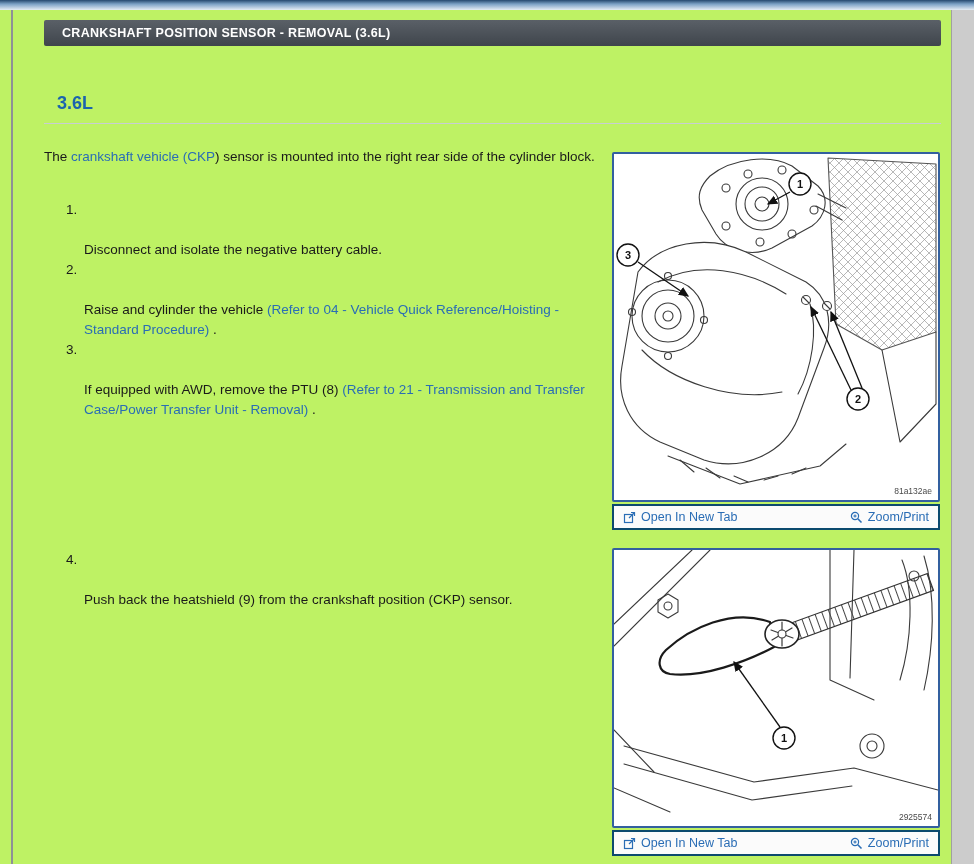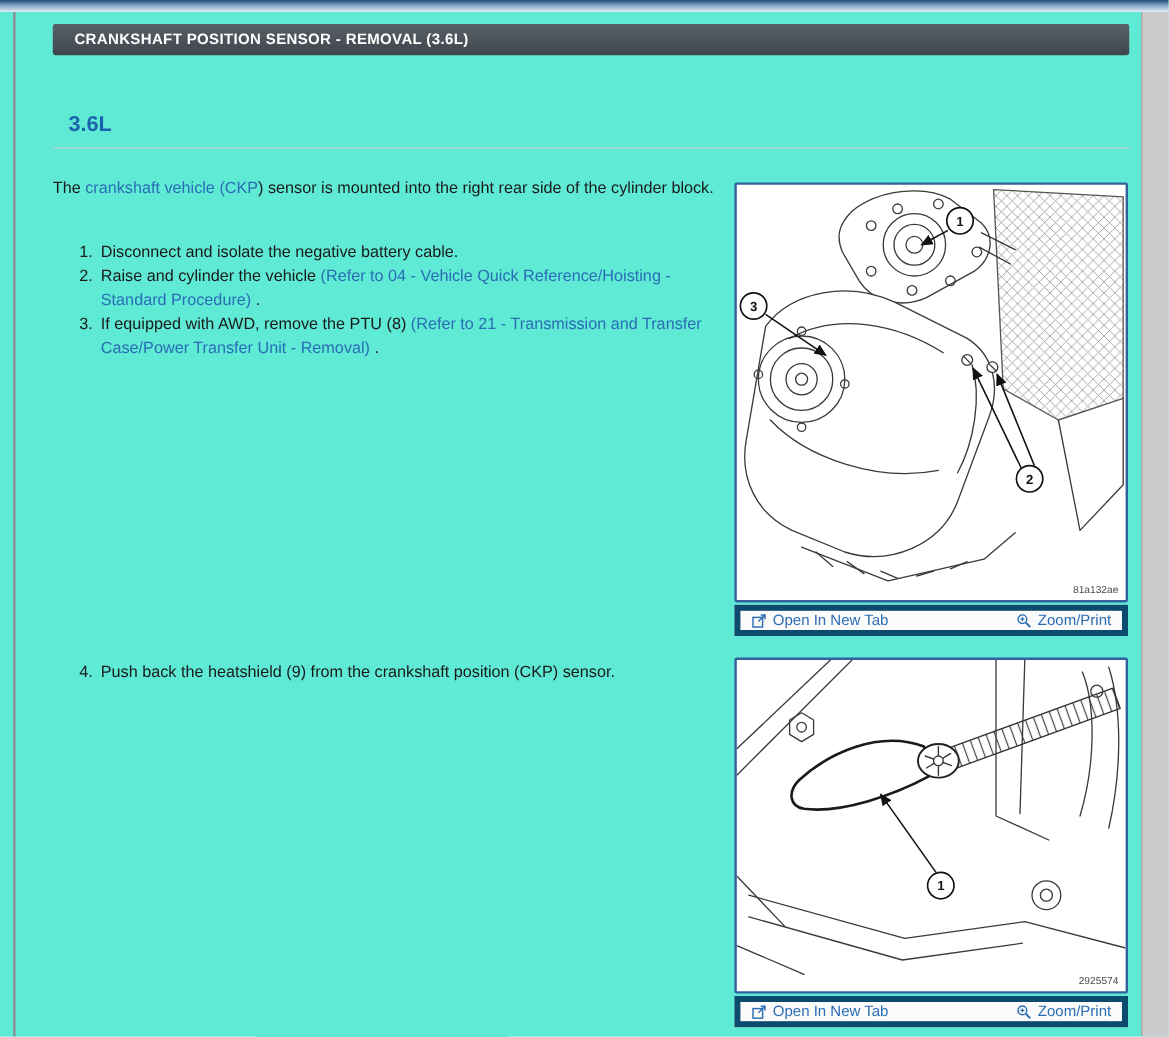--- a/index.html
+++ b/index.html
@@ -1,19 +1,19 @@
 <!DOCTYPE html>
 <html style="--link-blue: #2a6db5; --heading-blue: #1b64ad; --header-bar: #4a5056; --figure-border: #33609f;"><head>
 <meta charset="utf-8">
 <style>
   * { box-sizing: border-box; }
   html, body { margin: 0; padding: 0; background: #ffffff; }
   .viewport {
     position: relative; width: 974px; height: 864px; overflow: hidden;
-    background: #5eead4; font-family: "Liberation Sans", sans-serif; color: #1a1a1a;
+    background: #bef264; font-family: "Liberation Sans", sans-serif; color: #1a1a1a;
   }
   .top-gradient {
     position: absolute; left: 0; top: 0; width: 974px; height: 10px;
     background: linear-gradient(180deg, #24486e 0%, #7aa0c4 40%, #e4ecf4 100%);
   }
   .left-rule { position: absolute; left: 11px; top: 10px; bottom: 0; width: 2px; background: #8d9196; }
   .scrollbar-track {
     position: absolute; right: 0; top: 10px; bottom: 0; width: 23px;
     background: #cccccc; border-left: 1px solid #a0a0a0;
   }
@@ -26,33 +26,33 @@
   .section-heading {
     position: absolute; left: 44px; top: 80px; margin: 13px;
     font-size: 18px; font-weight: bold; color: var(--heading-blue, #1b64ad);
   }
   .heading-rule { position: absolute; left: 44px; top: 123px; width: 897px; height: 1px; background: #c7cdd4; }
   .intro { position: absolute; left: 44px; top: 147px; width: 560px; margin: 0; font-size: 13.5px; line-height: 20px; }
   a.link { color: var(--link-blue, #2a6db5); text-decoration: none; cursor: pointer; }
   .steps { position: absolute; left: 66px; top: 200px; width: 540px; font-size: 13.5px; line-height: 20px; }
   .step  { display: flex; }
   .step-num { flex: 0 0 18px; }
-  .step-text { flex: 1; }
+  .step-text { flex: 1; margin-top: 40px; }
   .step4 { position: absolute; left: 66px; top: 550px; width: 540px; font-size: 13.5px; line-height: 20px; }
   .fig {
     position: absolute; left: 612px; width: 328px;
     border: 2px solid var(--figure-border, #33609f); border-radius: 2px;
     background: #fff; overflow: hidden;
   }
   #fig1 { top: 152px; height: 350px; }
   #fig2 { top: 548px; height: 280px; }
   .fig svg.art { display: block; }
   .fig-footer {
     position: absolute; left: 612px; width: 328px; height: 26px;
-    background: #fbfbfb; border: 5px solid #0c4a6e;
+    background: #fbfbfb; border: 2px solid #0c4a6e;
     display: flex; align-items: center; justify-content: space-between; padding: 0 9px;
   }
   #fig1-footer { top: 504px; }
   #fig2-footer { top: 830px; }
   .fig-link {
     display: inline-flex; align-items: center; gap: 5px;
     color: var(--link-blue, #2a6db5); font-size: 12.5px; text-decoration: none; cursor: pointer;
   }
   .fig-link svg { flex: none; }
   .callout-num { font-family: "Liberation Sans", sans-serif; font-size: 11px; font-weight: bold; fill: #111; text-anchor: middle; }

